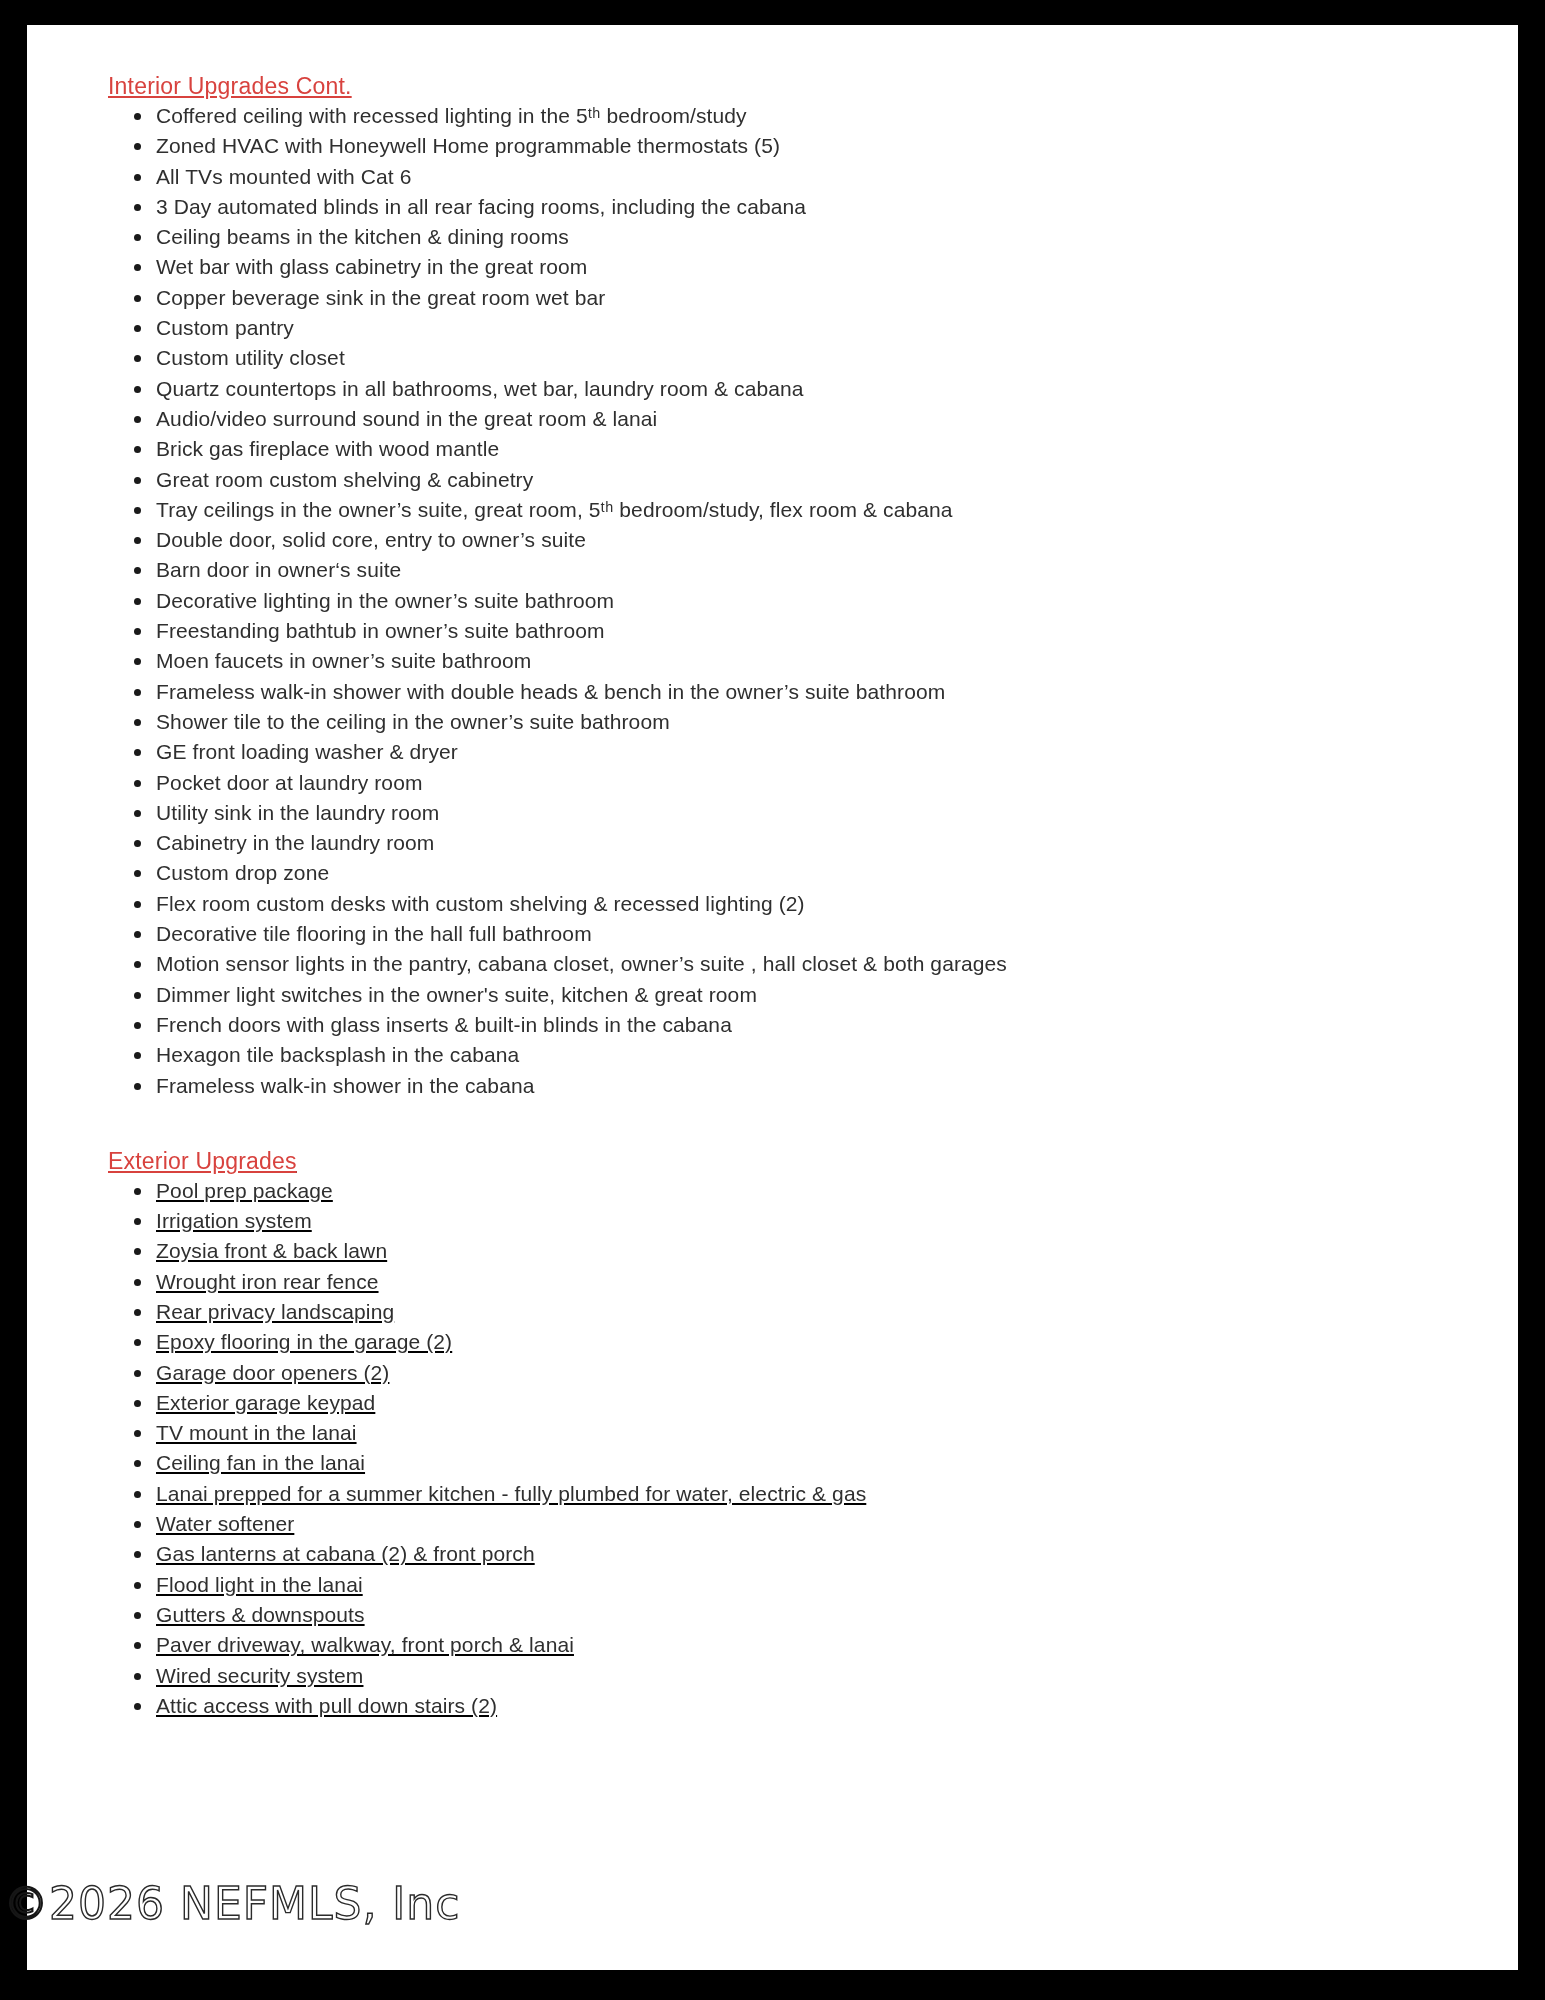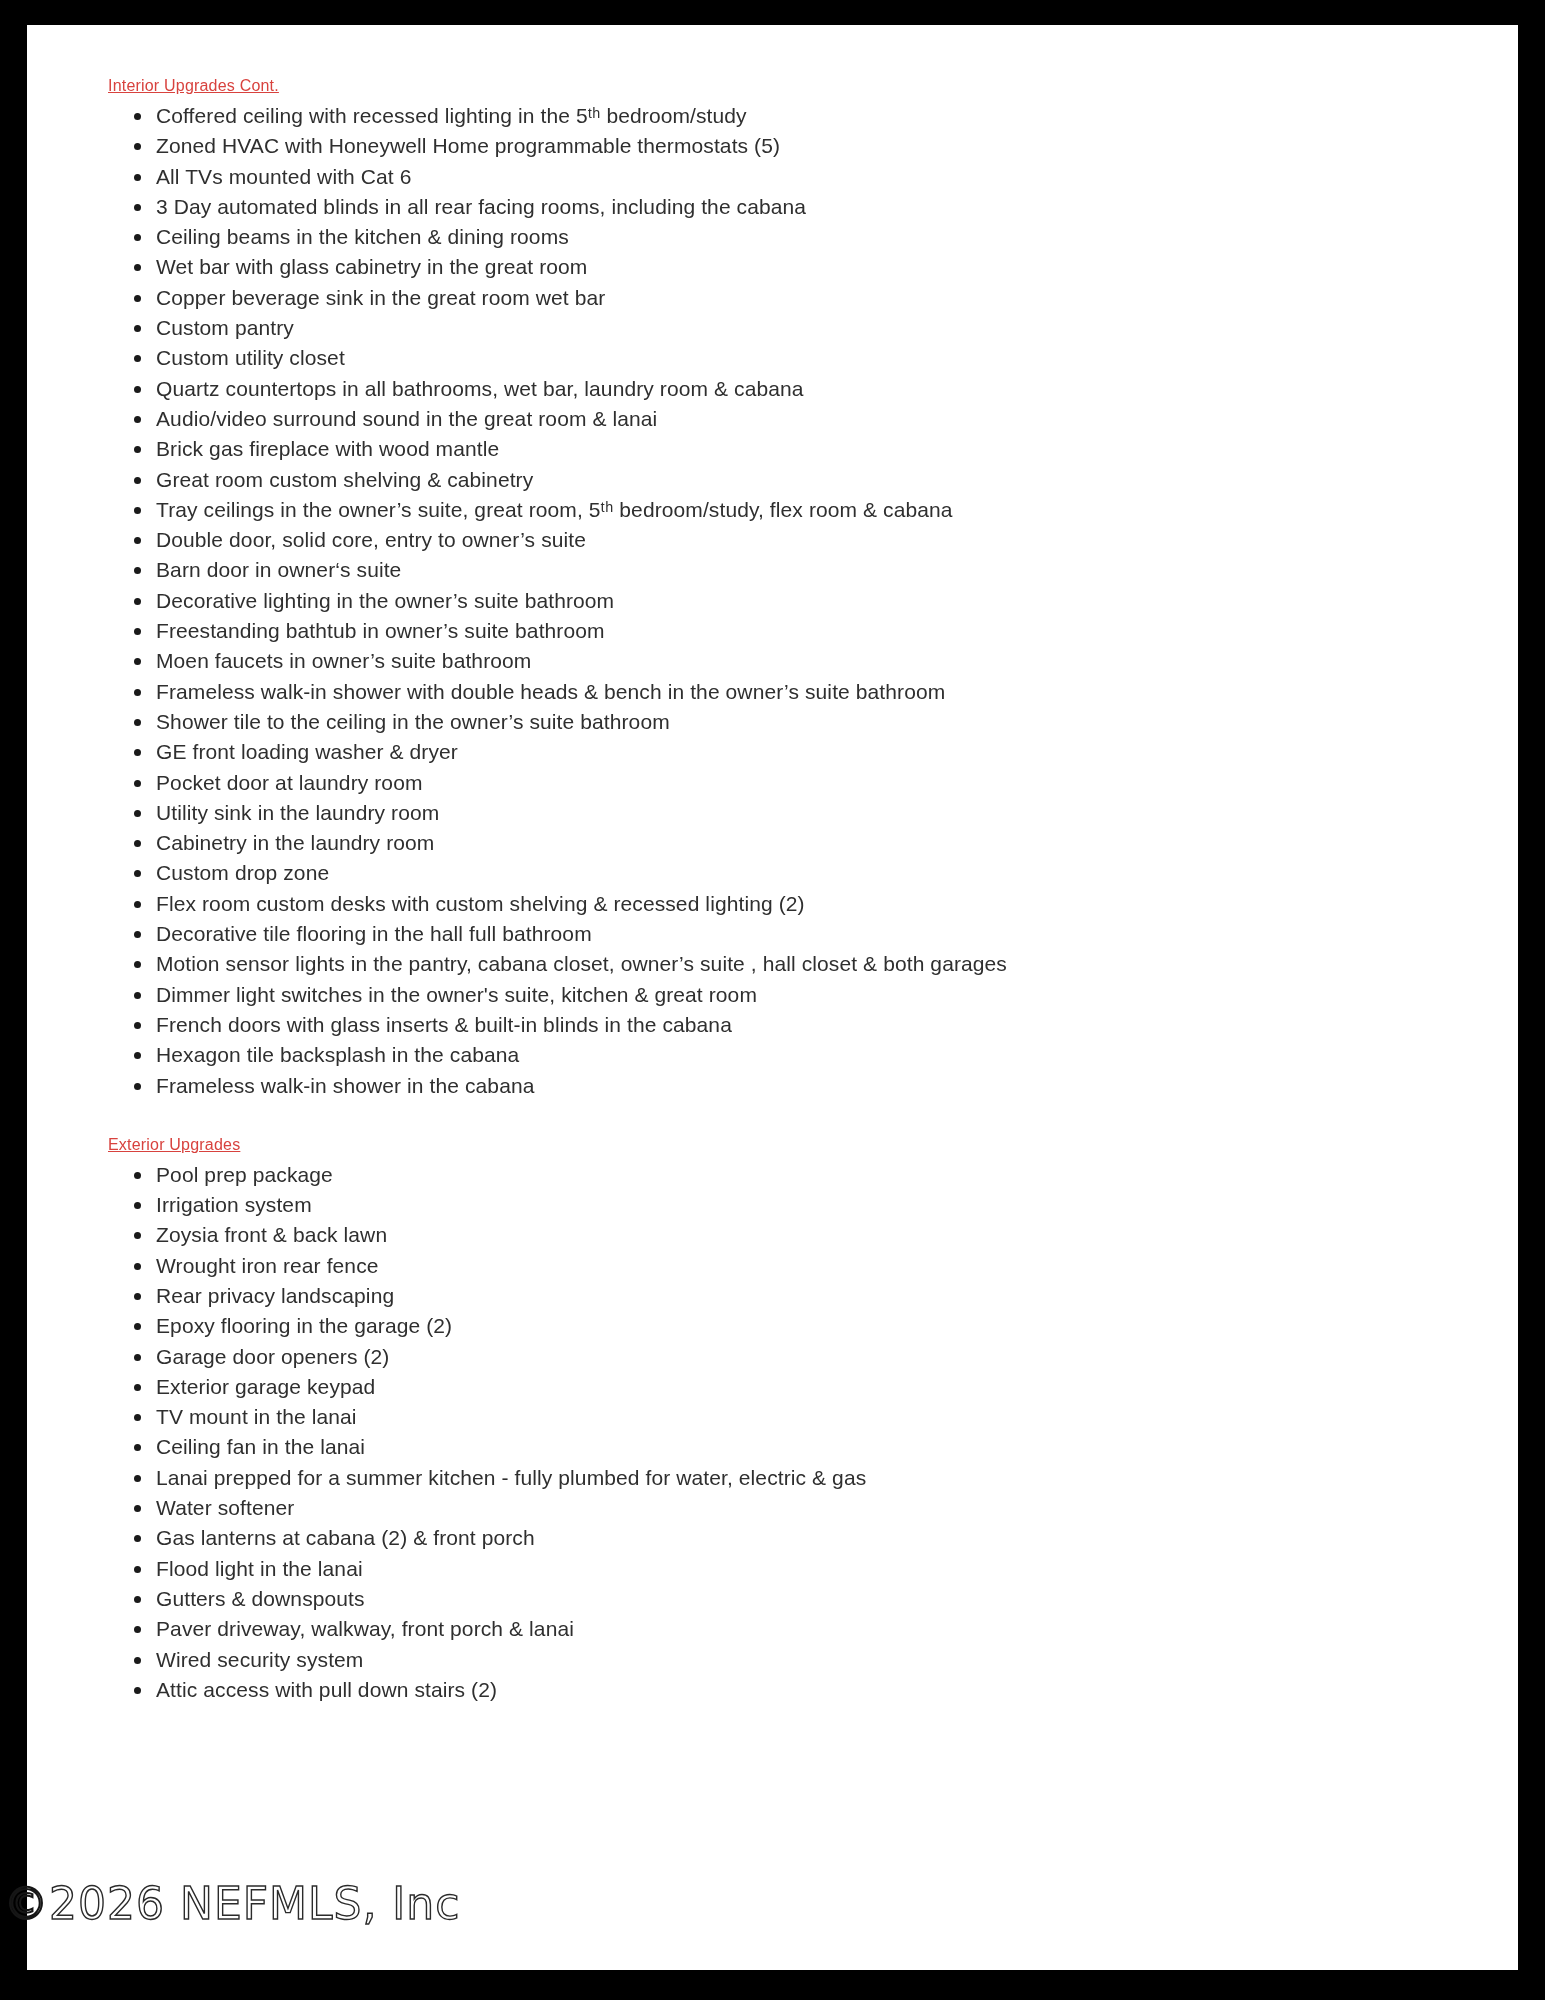--- a/index.html
+++ b/index.html
@@ -20,30 +20,31 @@
     left: 27px;
     top: 25px;
     width: 1491px;
     height: 1945px;
     background: #ffffff;
   }
   .content {
     padding: 46px 60px 0 81px;
   }
   .section-heading {
-    font-size: 16px;
+    font-size: 23px;
     line-height: 30px;
     font-weight: 500;
     color: #d8423e;
     text-decoration: underline;
     letter-spacing: 0.2px;
     margin: 0;
   }
   .section + .section {
-    margin-top: 29px;
+    margin-top: 45px;
+    text-decoration: underline;
   }
   ul.upgrade-list {
     list-style: none;
     margin: 0;
     padding: 0;
   }
   ul.upgrade-list li {
     position: relative;
     padding-left: 48px;
     font-size: 21px;

